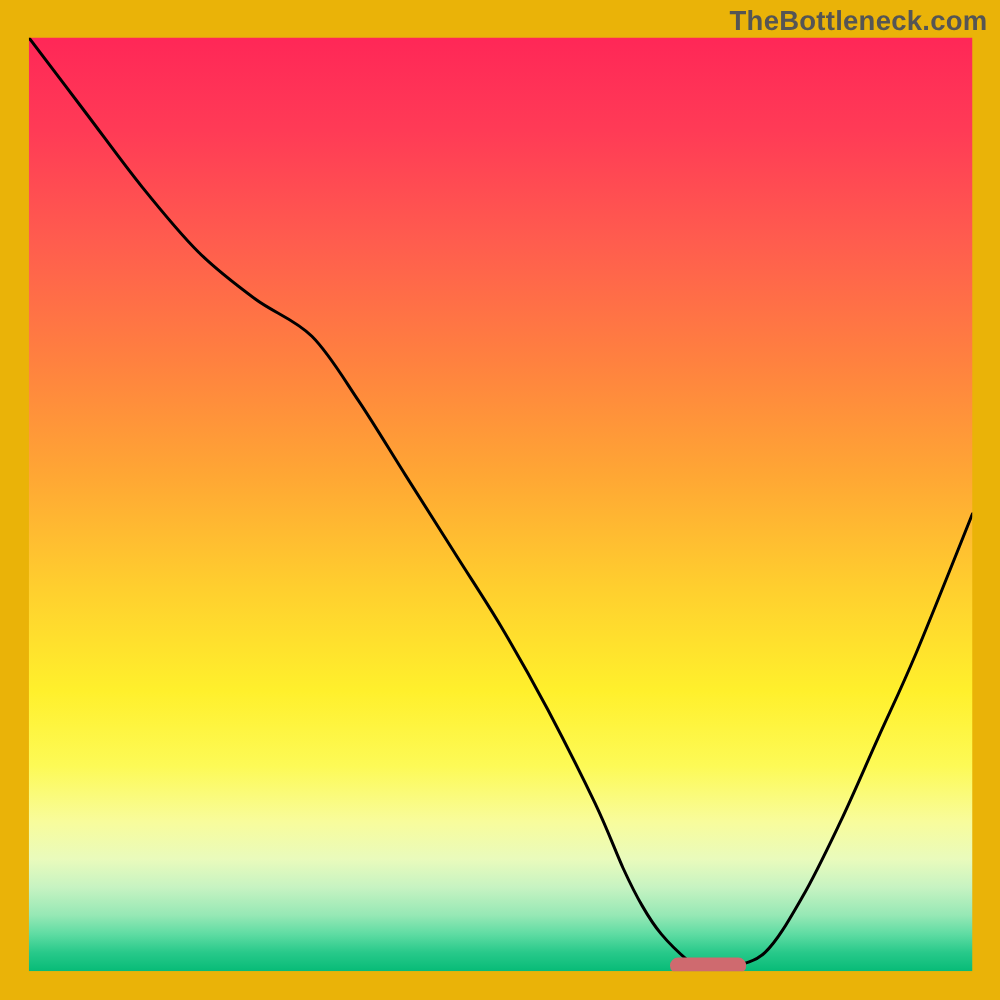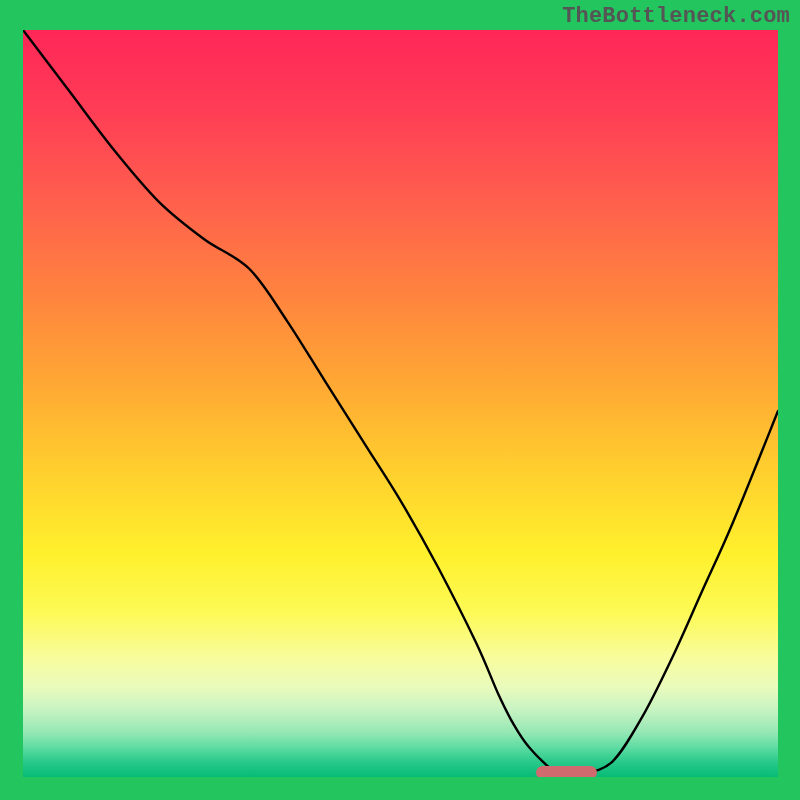--- a/index.html
+++ b/index.html
@@ -8,22 +8,21 @@
     width: 800px;
     height: 800px;
     background: #000;
     overflow: hidden;
     font-family: Arial, Helvetica, sans-serif;
   }
   .frame {
     position: relative;
     width: 800px;
     height: 800px;
-    background: #22c55e;
-    font-family: Liberation Mono, monospace;
+    background: #eab308;
   }
   .watermark {
     position: absolute;
     top: 4px;
     right: 10px;
     color: #555;
     font-size: 22px;
     font-weight: 600;
     letter-spacing: 0.2px;
     user-select: none;

